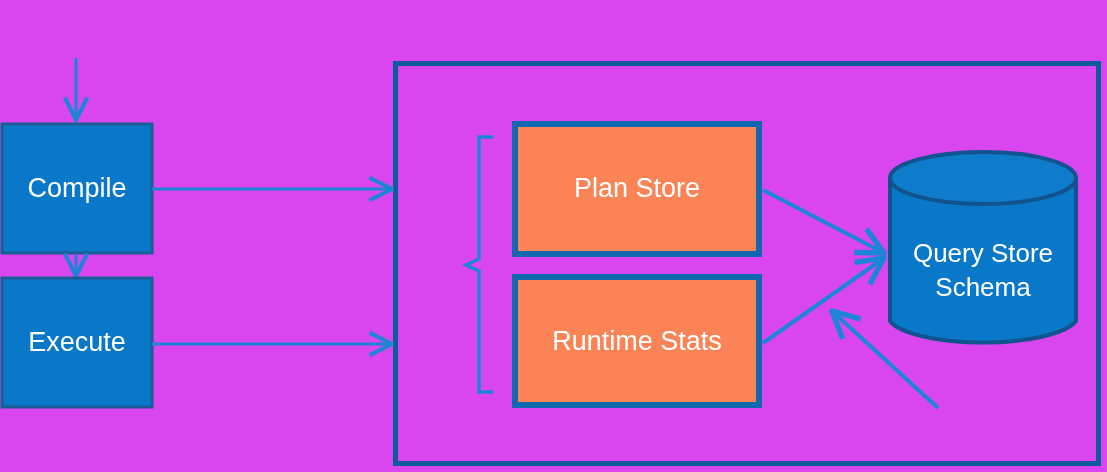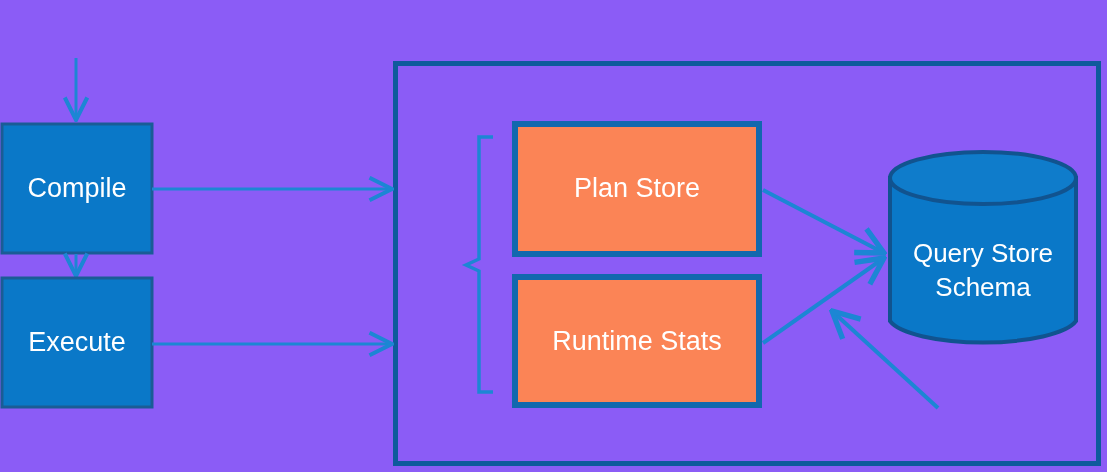--- a/index.html
+++ b/index.html
@@ -5,21 +5,21 @@
 <style>
   html, body {
     margin: 0;
     padding: 0;
     background: #000000;
   }
   #diagram-root {
     position: relative;
     width: 1107px;
     height: 472px;
-    background: #8b5cf6;
+    background: #d946ef;
     overflow: hidden;
     font-family: "Liberation Sans", "DejaVu Sans", sans-serif;
   }
   #diagram-svg {
     position: absolute;
     left: 0;
     top: 0;
     width: 1107px;
     height: 472px;
     display: block;

